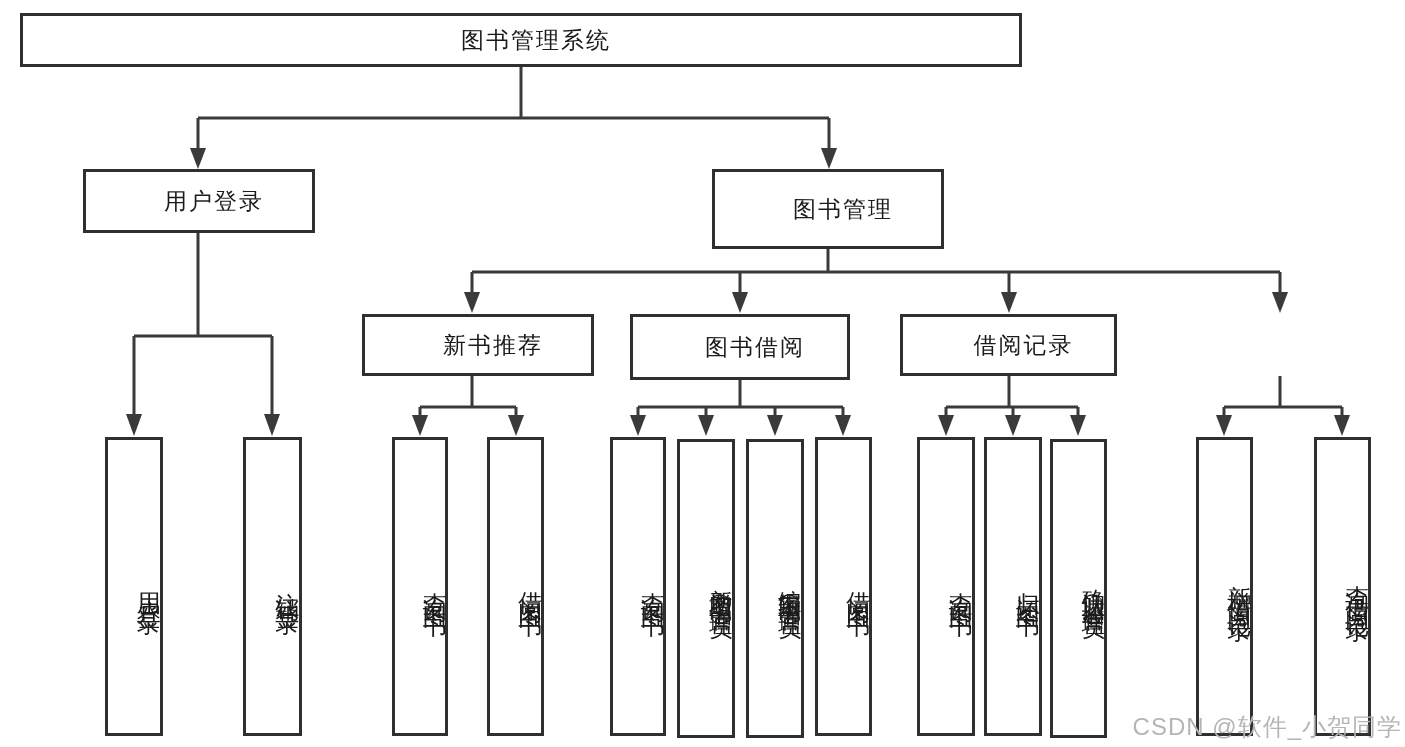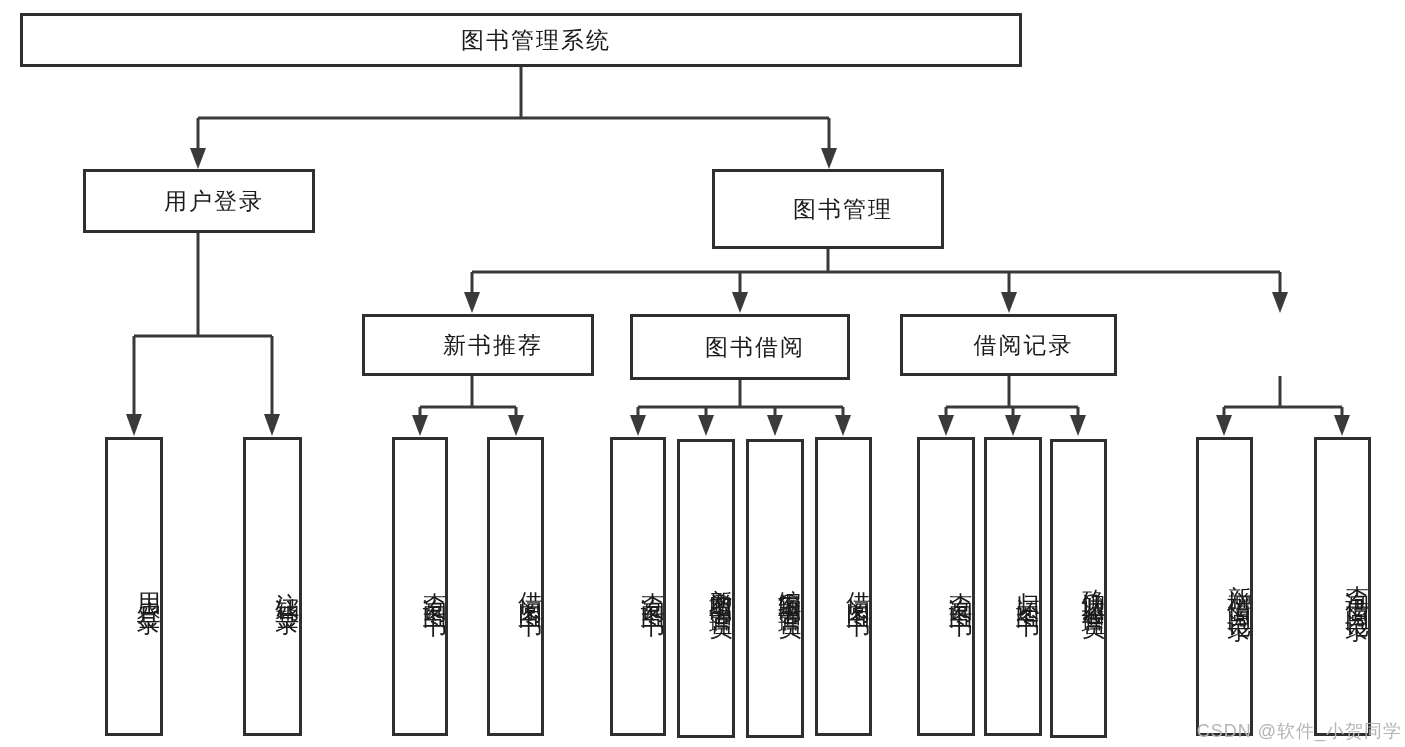--- a/index.html
+++ b/index.html
@@ -22,21 +22,21 @@
     padding-left: 30px;
   }
   .h-node { font-size: 23px; letter-spacing: 2px; white-space: nowrap; }
   .v-node {
     writing-mode: vertical-rl; text-orientation: mixed;
     font-size: 24px; letter-spacing: 7px; line-height: 1.15;
   }
   .v-node.tight { letter-spacing: 4px; font-size: 23px; }
   .watermark {
     position: absolute; right: 3px; bottom: 4px; z-index: 5;
-    font-size: 18px; letter-spacing: 1px; color: var(--watermark); white-space: nowrap;
+    font-size: 24px; letter-spacing: 1px; color: var(--watermark); white-space: nowrap;
   }
 </style>
 </head>
 <body style="--line: #3a3a3a; --border: #2f2f2f; --text: #1b1b1b; --watermark: #b5b5b5; --background: #ffffff;">
 
 <div class="stage">
 
   <svg class="wires" viewBox="0 0 1405 747" xmlns="http://www.w3.org/2000/svg">
 
     <g>

